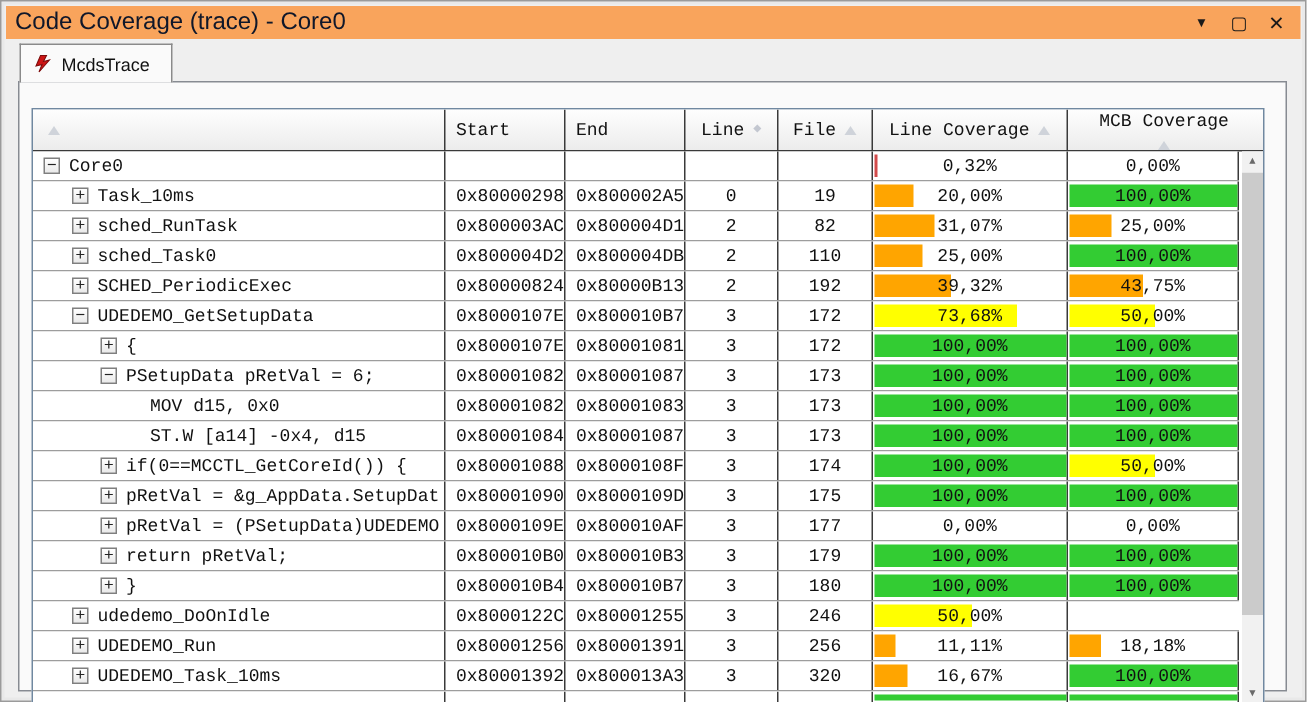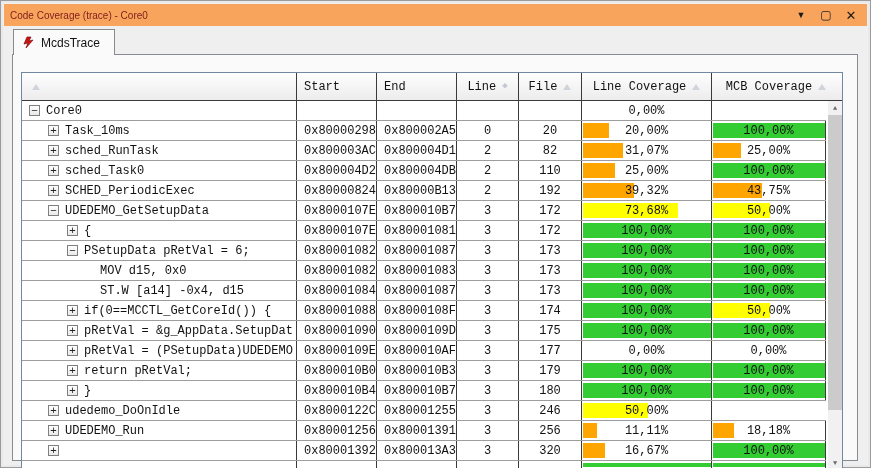--- a/index.html
+++ b/index.html
@@ -1,21 +1,21 @@
 <!DOCTYPE html>
 <html><head>
 <meta charset="utf-8">
 <style>
   html,body{margin:0;padding:0;background:#ffffff;}
   body{width:871px;height:468px;overflow:hidden;font-family:"Liberation Sans",sans-serif;}
   .window{position:absolute;left:0;top:0;width:869px;height:466px;border:1px solid #9b9b9b;
           background:#efefef;box-shadow:inset 0 0 0 2px #e9e9e9;}
   .titlebar{position:absolute;left:3px;top:3px;right:3px;height:22px;background:#f9a45c;
             display:flex;align-items:center;padding-left:6px;box-sizing:border-box;}
-  .title{font-size:10px;color:#7f1d1d;}
+  .title{font-size:16px;color:#0f172a;}
   .winbtns{margin-left:auto;display:flex;align-items:center;gap:9px;padding-right:8px;}
   .winbtn{width:16px;height:16px;display:flex;align-items:center;justify-content:center;
           color:#1a1a1a;font-size:11px;cursor:default;}
   .winbtn.menu{font-size:9px;}
   .winbtn.max{font-size:12px;}
   .winbtn.close{font-size:13px;}
 
   .tab{position:absolute;left:12px;top:28px;height:26px;z-index:2;display:inline-flex;
        align-items:center;gap:6px;padding:0 14px 0 8px;background:#fafafa;
        border:1px solid #8a8a8a;border-bottom:none;font-size:12px;color:#111;box-sizing:border-box;}
@@ -24,21 +24,21 @@
   .panel{position:absolute;left:11px;right:12px;top:53px;bottom:6px;border:1px solid #878b92;
          background:#fafafa;}
   .table{position:absolute;left:8px;top:3px;width:820px;height:397px;border:1px solid #7088a0;
          background:#fff;font-family:"Liberation Mono","DejaVu Sans Mono",monospace;
          font-size:12px;color:#111;overflow:hidden;margin-top:14px;}
 
   .header{display:grid;grid-template-columns:275px 80px 80px 62px 63px 130px 128px;height:28px;
           background:linear-gradient(#fefefe,#ececec);border-bottom:1px solid #3a3a3a;box-sizing:border-box;}
   .hcell{display:flex;align-items:center;border-right:1px solid #3a3a3a;overflow:hidden;
          box-sizing:border-box;gap:6px;}
-  .hcell:last-child{border-right:none;}
+  .hcell:last-child{border-right:none;flex-direction:column;}
   .hcell.c-tree{padding-left:10px;}
   .hcell.c-start,.hcell.c-end{padding-left:7px;}
   .hcell.c-file,.hcell.c-line,.hcell.c-lcov,.hcell.c-mcov{justify-content:center;}
   .sort-tri{width:0;height:0;border-left:4px solid transparent;border-right:4px solid transparent;
             border-bottom:6px solid #cfd3da;flex-shrink:0;}
   .sort-diamond{color:#c3c7d0;font-size:9px;line-height:9px;flex-shrink:0;}
 
   .tbody{position:absolute;left:0;top:28px;width:804px;}
   .row{display:grid;grid-template-columns:275px 80px 80px 62px 63px 130px 114px;height:20px;
        border-bottom:1px solid #9d9d9d;background:#fff;box-sizing:border-box;}
@@ -135,39 +135,43 @@
             <div class="cell addr">
               <span></span>
             </div>
             <div class="cell num">
               <span></span>
             </div>
             <div class="cell num">
               <span></span>
             </div>
             <div class="cell cov">
+              <div class="bar" style="width: 0.32%; min-width: 2px; background: rgb(210, 75, 75);"></div>
+              <span class="covtext">0,32%</span>
+            </div>
+            <div class="cell cov">
               <span class="covtext">0,00%</span>
             </div>
           </div>
           <div class="row">
             <div class="cell tree" style="padding-left: 26px;">
               <span class="expander">+</span>
               <span class="label">Task_10ms</span>
             </div>
             <div class="cell addr">
               <span>0x80000298</span>
             </div>
             <div class="cell addr">
               <span>0x800002A5</span>
             </div>
             <div class="cell num">
               <span>0</span>
             </div>
             <div class="cell num">
-              <span>20</span>
+              <span>19</span>
             </div>
             <div class="cell cov">
               <div class="bar" style="width: 20%; background: rgb(255, 165, 0);"></div>
               <span class="covtext">20,00%</span>
             </div>
             <div class="cell cov">
               <div class="bar" style="width: 100%; background: rgb(51, 204, 51);"></div>
               <span class="covtext">100,00%</span>
             </div>
           </div>
@@ -551,20 +555,21 @@
               <span class="covtext">11,11%</span>
             </div>
             <div class="cell cov">
               <div class="bar" style="width: 18.18%; background: rgb(255, 165, 0);"></div>
               <span class="covtext">18,18%</span>
             </div>
           </div>
           <div class="row">
             <div class="cell tree" style="padding-left: 26px;">
               <span class="expander">+</span>
+              <span class="label">UDEDEMO_Task_10ms</span>
             </div>
             <div class="cell addr">
               <span>0x80001392</span>
             </div>
             <div class="cell addr">
               <span>0x800013A3</span>
             </div>
             <div class="cell num">
               <span>3</span>
             </div>

